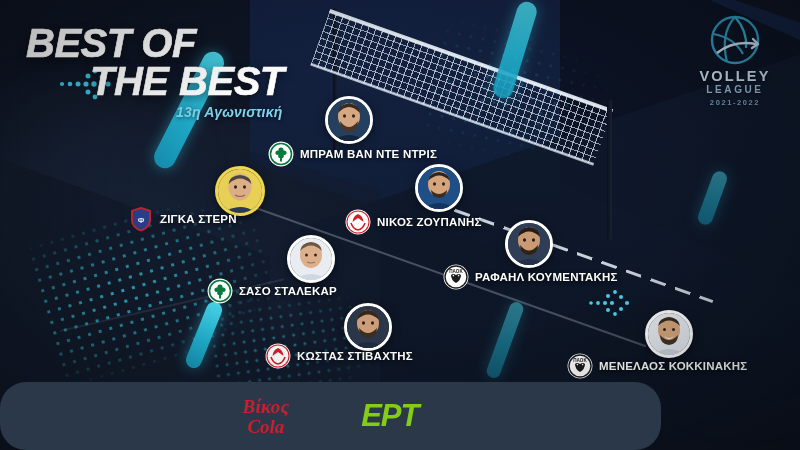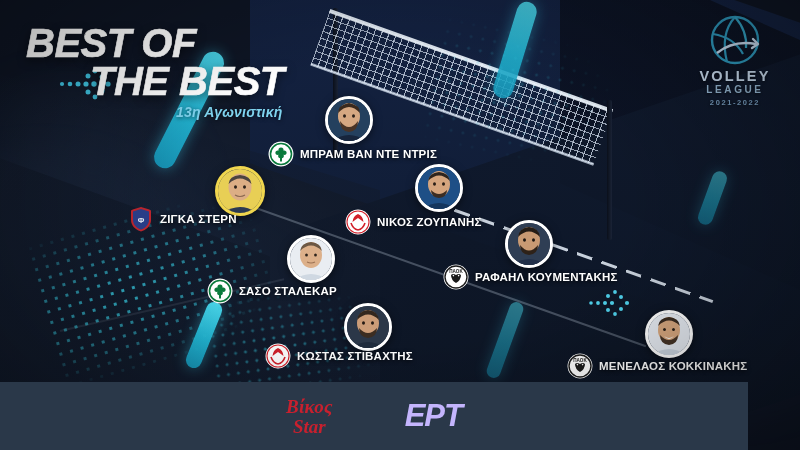--- a/index.html
+++ b/index.html
@@ -234,44 +234,45 @@
     font-weight: 700;
     color: #ffffff;
     letter-spacing: .2px;
     text-shadow: 0 1px 4px rgba(0,0,0,.85);
   }
 
   
   .footer {
     position: absolute;
     left: 0; bottom: 0;
-    width: 748px; height: 68px;
+    width: 661px; height: 68px;
     background: #2a3849;
     display: flex;
     align-items: center;
     justify-content: center;
     gap: 72px;
+    border-radius: 26px;
   }
   .sponsor { display: flex; align-items: center; }
 
   .vikos { text-align: center; line-height: 1; }
   .vikos .v1 {
     font-family: "Liberation Serif", serif;
     font-weight: 700; font-style: italic;
     font-size: 19px; color: #c8202e; letter-spacing: .2px;
   }
   .vikos .v2 {
     font-family: "Liberation Serif", serif;
     font-weight: 700; font-style: italic;
     font-size: 19px; color: #c8202e; margin-top: 1px;
   }
 
   .ert {
     font-weight: 700; font-style: italic;
-    font-size: 31px; color: #c4b5fd; letter-spacing: -1px;
+    font-size: 31px; color: #84cc16; letter-spacing: -1px;
   }
 
   .bsf { display: flex; align-items: center; height: 28px; }
   .bsf .star-box {
     width: 30px; height: 28px;
     background: #f2c300;
     display: flex; align-items: center; justify-content: center;
     flex: 0 0 auto;
   }
   .bsf .name-box {
@@ -567,21 +568,21 @@
     </div>
   </div>
 
   <div class="vignette"></div>
 
   <div class="footer">
 
     <div class="sponsor">
       <div class="vikos">
         <div class="v1">Βίκος</div>
-        <div class="v2">Star</div>
+        <div class="v2">Cola</div>
       </div>
     </div>
 
     <div class="sponsor">
       <div class="ert">ΕΡΤ</div>
     </div>
 
 
   </div>
 

